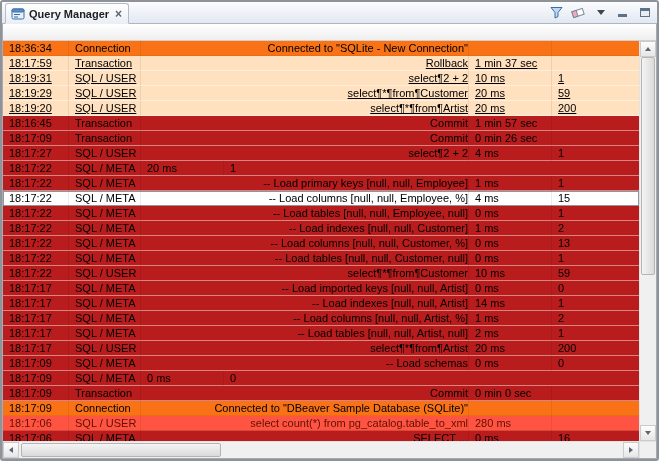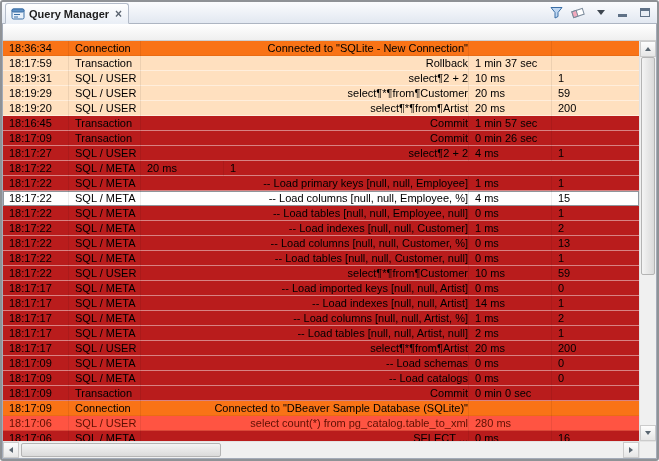--- a/index.html
+++ b/index.html
@@ -45,21 +45,21 @@
   .grid { flex: 1; overflow: hidden; }
   .row { display: flex; height: 15px; font-size: 11px; line-height: 14px; color: #000; cursor: default;
          box-shadow: inset 0 -1px 0 rgba(255,255,255,0.45); }
   .cell { padding-left: 6px; white-space: nowrap; overflow: hidden; border-right: 1px solid rgba(0,0,0,0.07); }
   .c-time { width: 66px; flex: 0 0 66px; }
   .c-type { width: 72px; flex: 0 0 72px; }
   .c-text { width: 328px; flex: 0 0 328px; text-align: right; }
   .c-duration { width: 83px; flex: 0 0 83px; }
   .c-rows { flex: 1; border-right: none; }
   .row.plain  { background: #f97316; box-shadow: inset 0 -1px 0 rgba(0,0,0,0.06); }
-  .row.orange { background: #FFE0BF; }
+  .row.orange { background: #FFE0BF; text-decoration: underline; }
   .row.green  { background: #b91c1c; }
   .row.red    { background: #FF5442; color: #5E1003; box-shadow: inset 0 -1px 0 rgba(0,0,0,0.15); }
   .row.selected { background: #FFFFFF; box-shadow: inset 0 0 0 1px #90959B; }
   
   .vscroll { flex: 0 0 17px; width: 17px; background: #F0F0F0; border-left: 1px solid #E3E3E3; display: flex; flex-direction: column; }
   .sb-btn { flex: 0 0 16px; height: 16px; background: linear-gradient(#FDFDFD, #E6E6E6); border: 1px solid #CBCBCB; display: flex; align-items: center; justify-content: center; cursor: pointer; }
   .arr-up    { width: 0; height: 0; border-left: 3px solid transparent; border-right: 3px solid transparent; border-bottom: 4px solid #596570; }
   .arr-down  { width: 0; height: 0; border-left: 3px solid transparent; border-right: 3px solid transparent; border-top: 4px solid #596570; }
   .arr-left  { width: 0; height: 0; border-top: 3px solid transparent; border-bottom: 3px solid transparent; border-right: 4px solid #596570; }
   .arr-right { width: 0; height: 0; border-top: 3px solid transparent; border-bottom: 3px solid transparent; border-left: 4px solid #596570; }
@@ -280,21 +280,20 @@
           <div class="row green">
             <div class="cell c-time">18:17:09</div>
             <div class="cell c-type">SQL / META</div>
             <div class="cell c-text">-- Load schemas</div>
             <div class="cell c-duration">0 ms</div>
             <div class="cell c-rows">0</div>
           </div>
           <div class="row green">
             <div class="cell c-time">18:17:09</div>
             <div class="cell c-type">SQL / META</div>
-            <div class="cell c-text">-- Load catalogs</div>
             <div class="cell c-duration">0 ms</div>
             <div class="cell c-rows">0</div>
           </div>
           <div class="row green">
             <div class="cell c-time">18:17:09</div>
             <div class="cell c-type">Transaction</div>
             <div class="cell c-text">Commit</div>
             <div class="cell c-duration">0 min 0 sec</div>
             <div class="cell c-rows"></div>
           </div>

